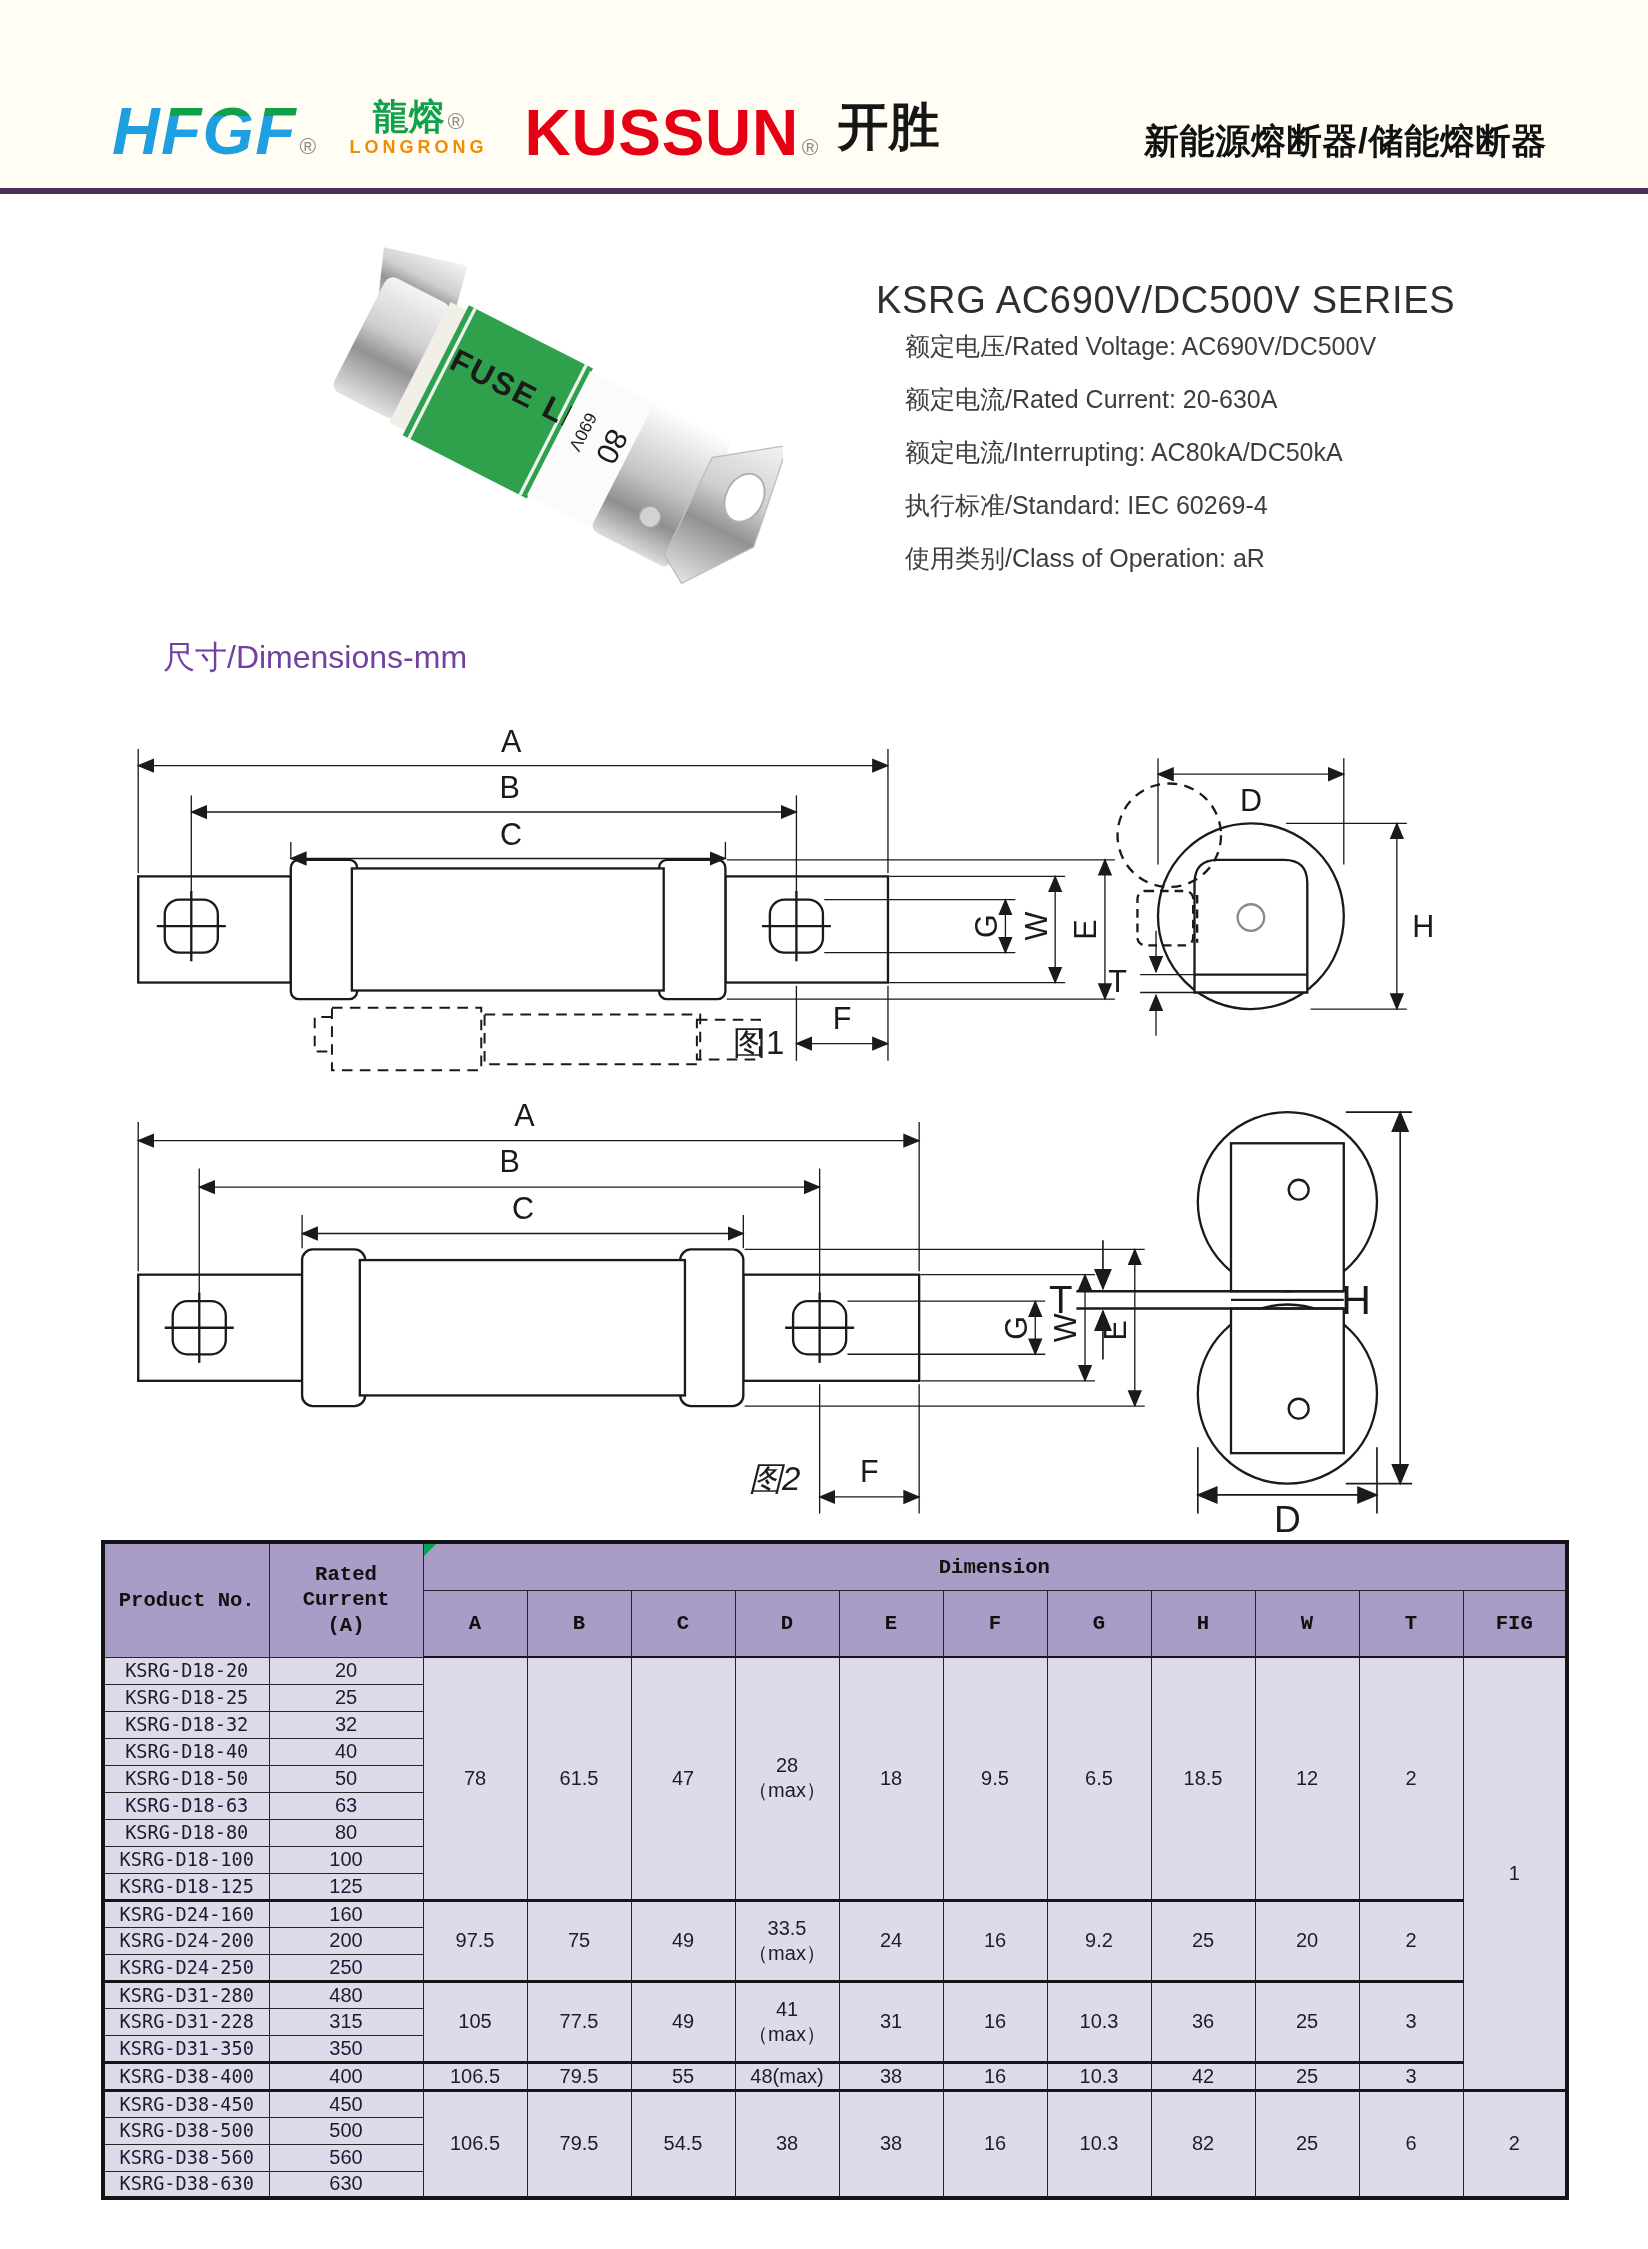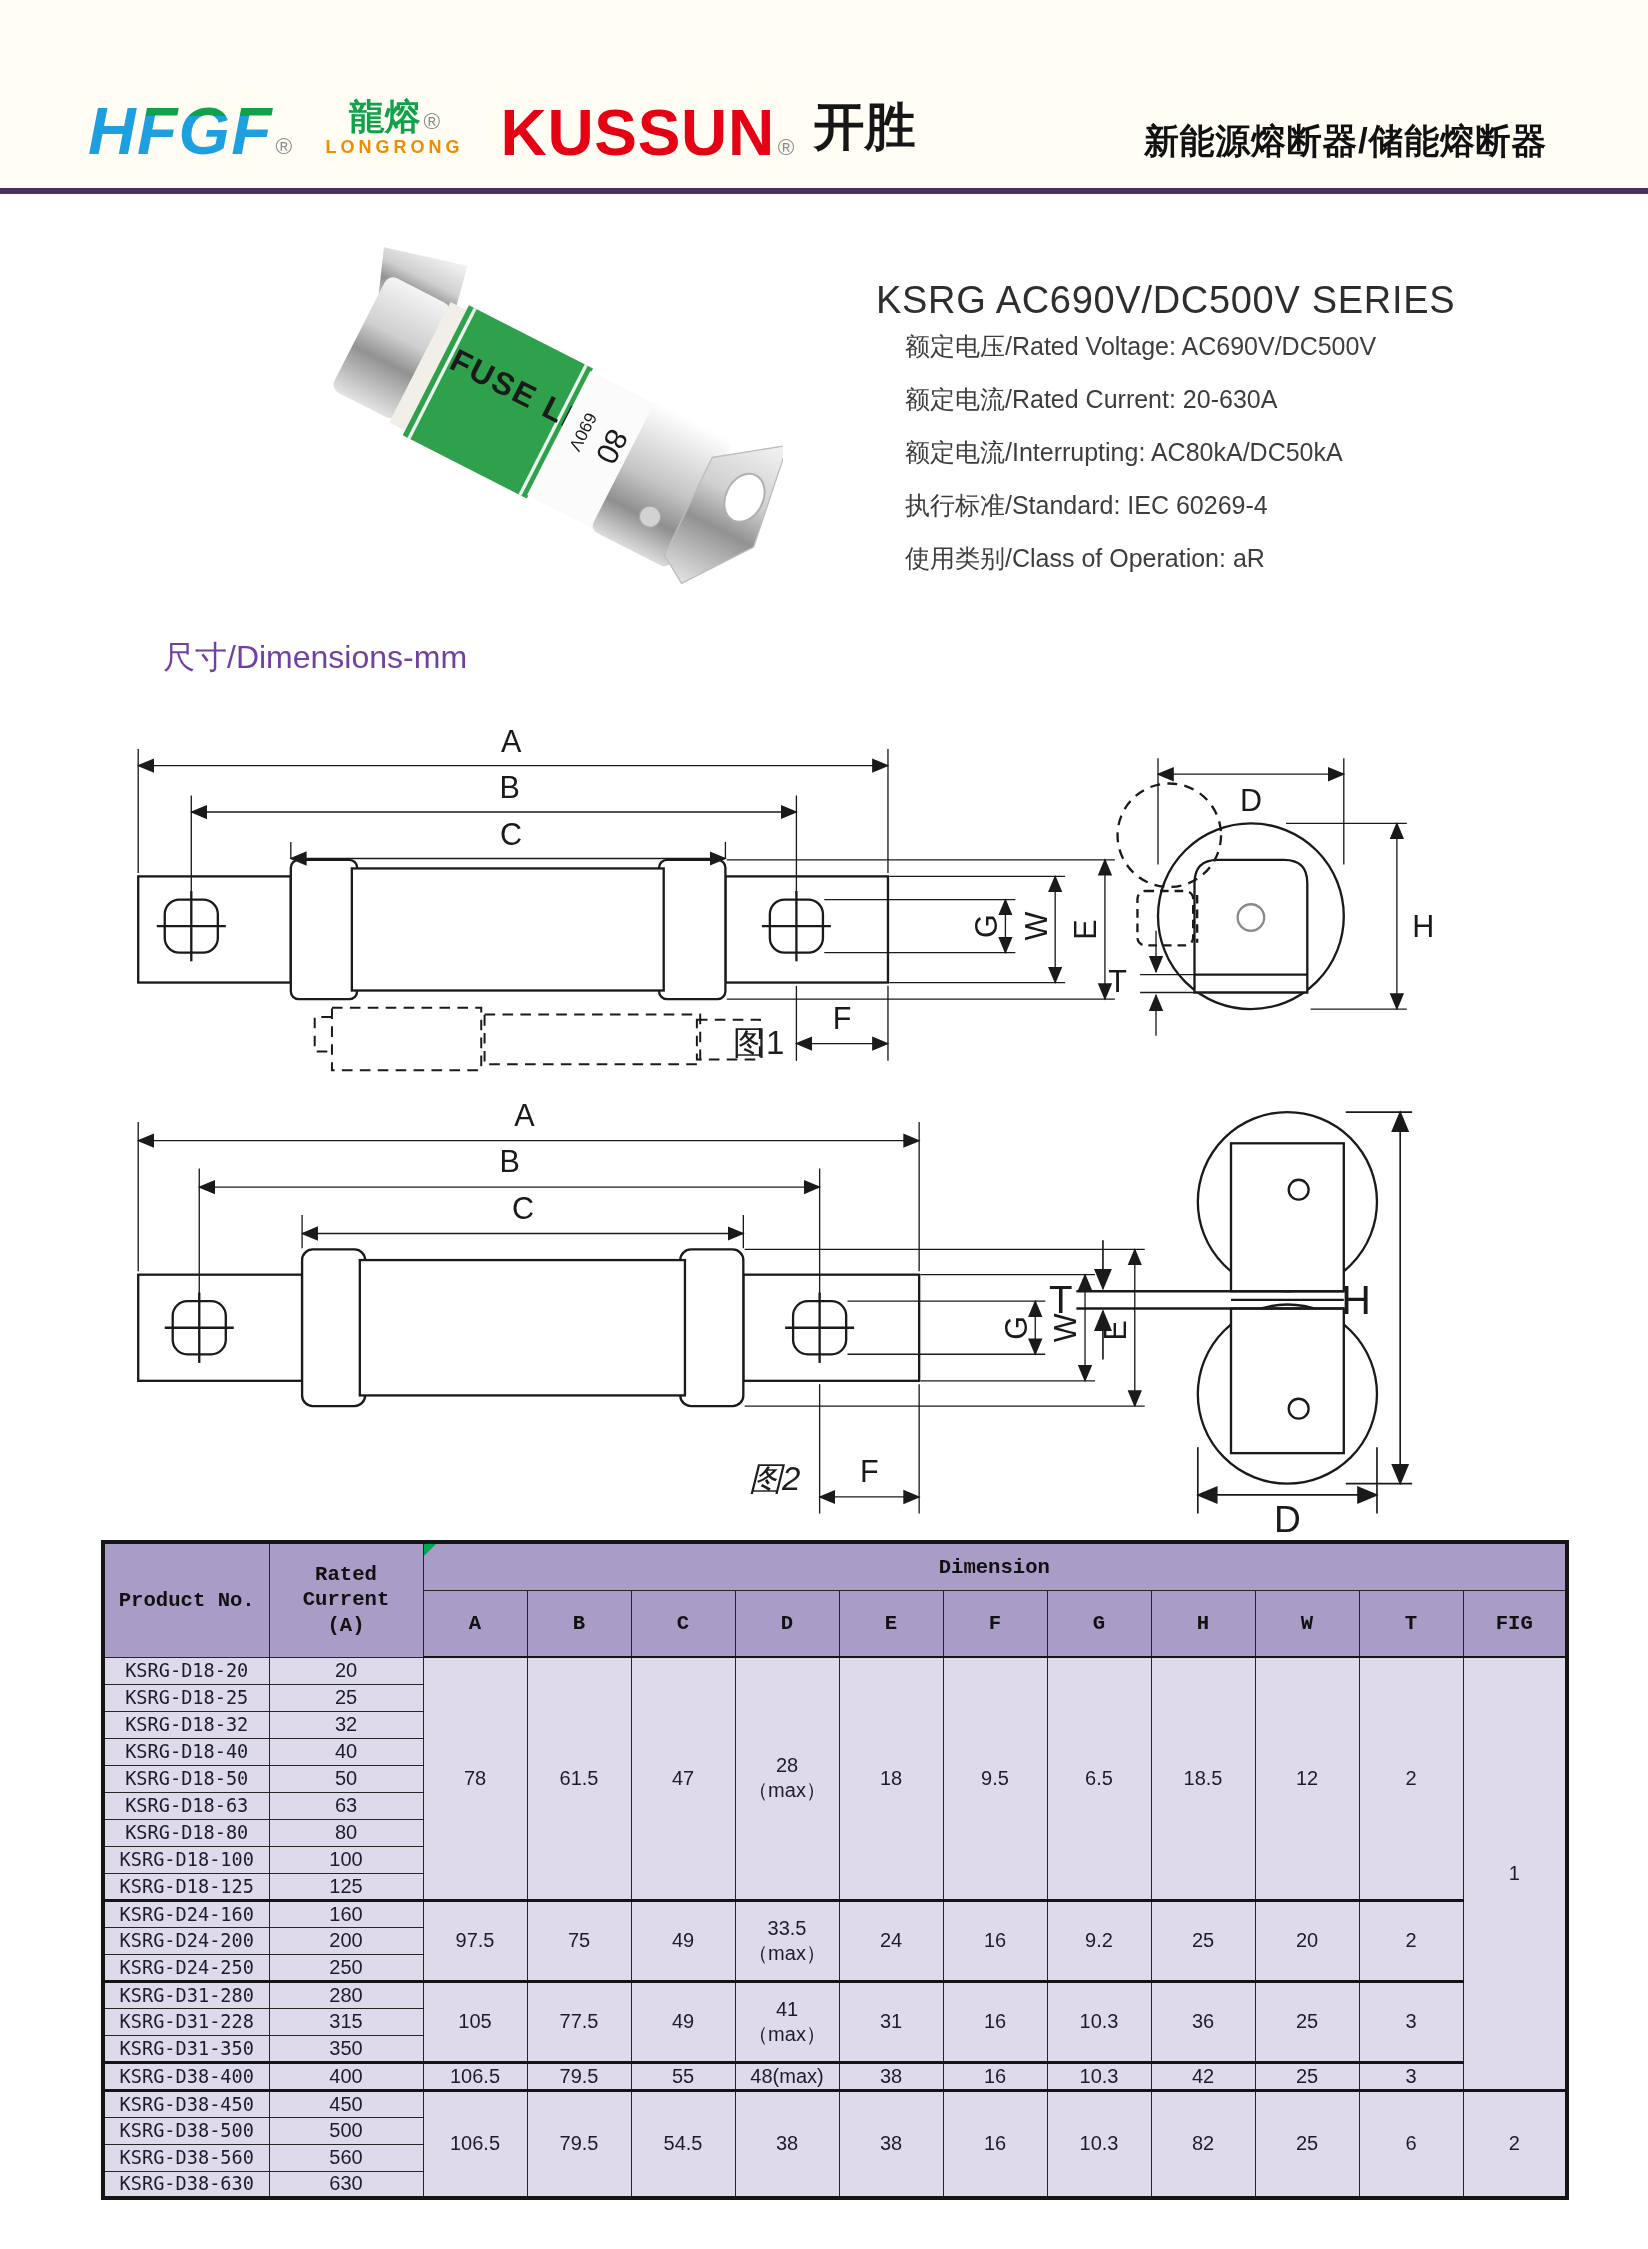--- a/index.html
+++ b/index.html
@@ -3,21 +3,21 @@
 <meta charset="utf-8">
 <style>
   html,body{margin:0;padding:0;}
   body{
     width:1649px;height:2250px;position:relative;background:#ffffff;
     font-family:"Liberation Sans", sans-serif;color:#222;overflow:hidden;
   }
   
   .header-band{position:absolute;top:0;left:0;width:1649px;height:187px;background:#fffdf4;}
   .purple-rule{position:absolute;top:188px;left:0;width:1649px;height:6px;}
-  .logo-row{position:absolute;top:98px;left:88px;display:flex;align-items:flex-start;}
+  .logo-row{position:absolute;top:98px;left:112px;display:flex;align-items:flex-start;}
   .hfgf{font-size:66px;font-weight:800;color:#1e9fe0;letter-spacing:1.3px;line-height:1;font-style:italic;}
   .hfgf .accent{
     background:linear-gradient(to bottom,#12a14b 0 30%,#1e9fe0 30%);
     -webkit-background-clip:text;background-clip:text;color:transparent;
   }
   .reg{font-size:22.6px;color:#8a8a8a;font-weight:400;line-height:1;margin-left:2.7px;font-style:normal;}
   .longrong{display:flex;flex-direction:column;align-items:center;margin-left:32px;}
   .longrong-cn{font-size:36px;font-weight:800;color:#12a14b;line-height:1.05;}
   .longrong-en{font-size:18px;font-weight:700;color:#f08c00;letter-spacing:4px;margin-top:1.3px;}
   .kussun{font-size:64px;font-weight:900;color:#e60014;line-height:1.1;margin-left:37px;letter-spacing:0.7px;}
@@ -391,21 +391,21 @@
       <tr>
         <td class="prod">KSRG-D24-200</td>
         <td class="amp">200</td>
       </tr>
       <tr>
         <td class="prod">KSRG-D24-250</td>
         <td class="amp">250</td>
       </tr>
       <tr class="group-top">
         <td class="prod">KSRG-D31-280</td>
-        <td class="amp">280</td>
+        <td class="amp">480</td>
         <td class="dim" rowspan="3">105</td>
         <td class="dim" rowspan="3">77.5</td>
         <td class="dim" rowspan="3">49</td>
         <td class="dim" rowspan="3">41
 （max）</td>
         <td class="dim" rowspan="3">31</td>
         <td class="dim" rowspan="3">16</td>
         <td class="dim" rowspan="3">10.3</td>
         <td class="dim" rowspan="3">36</td>
         <td class="dim" rowspan="3">25</td>

